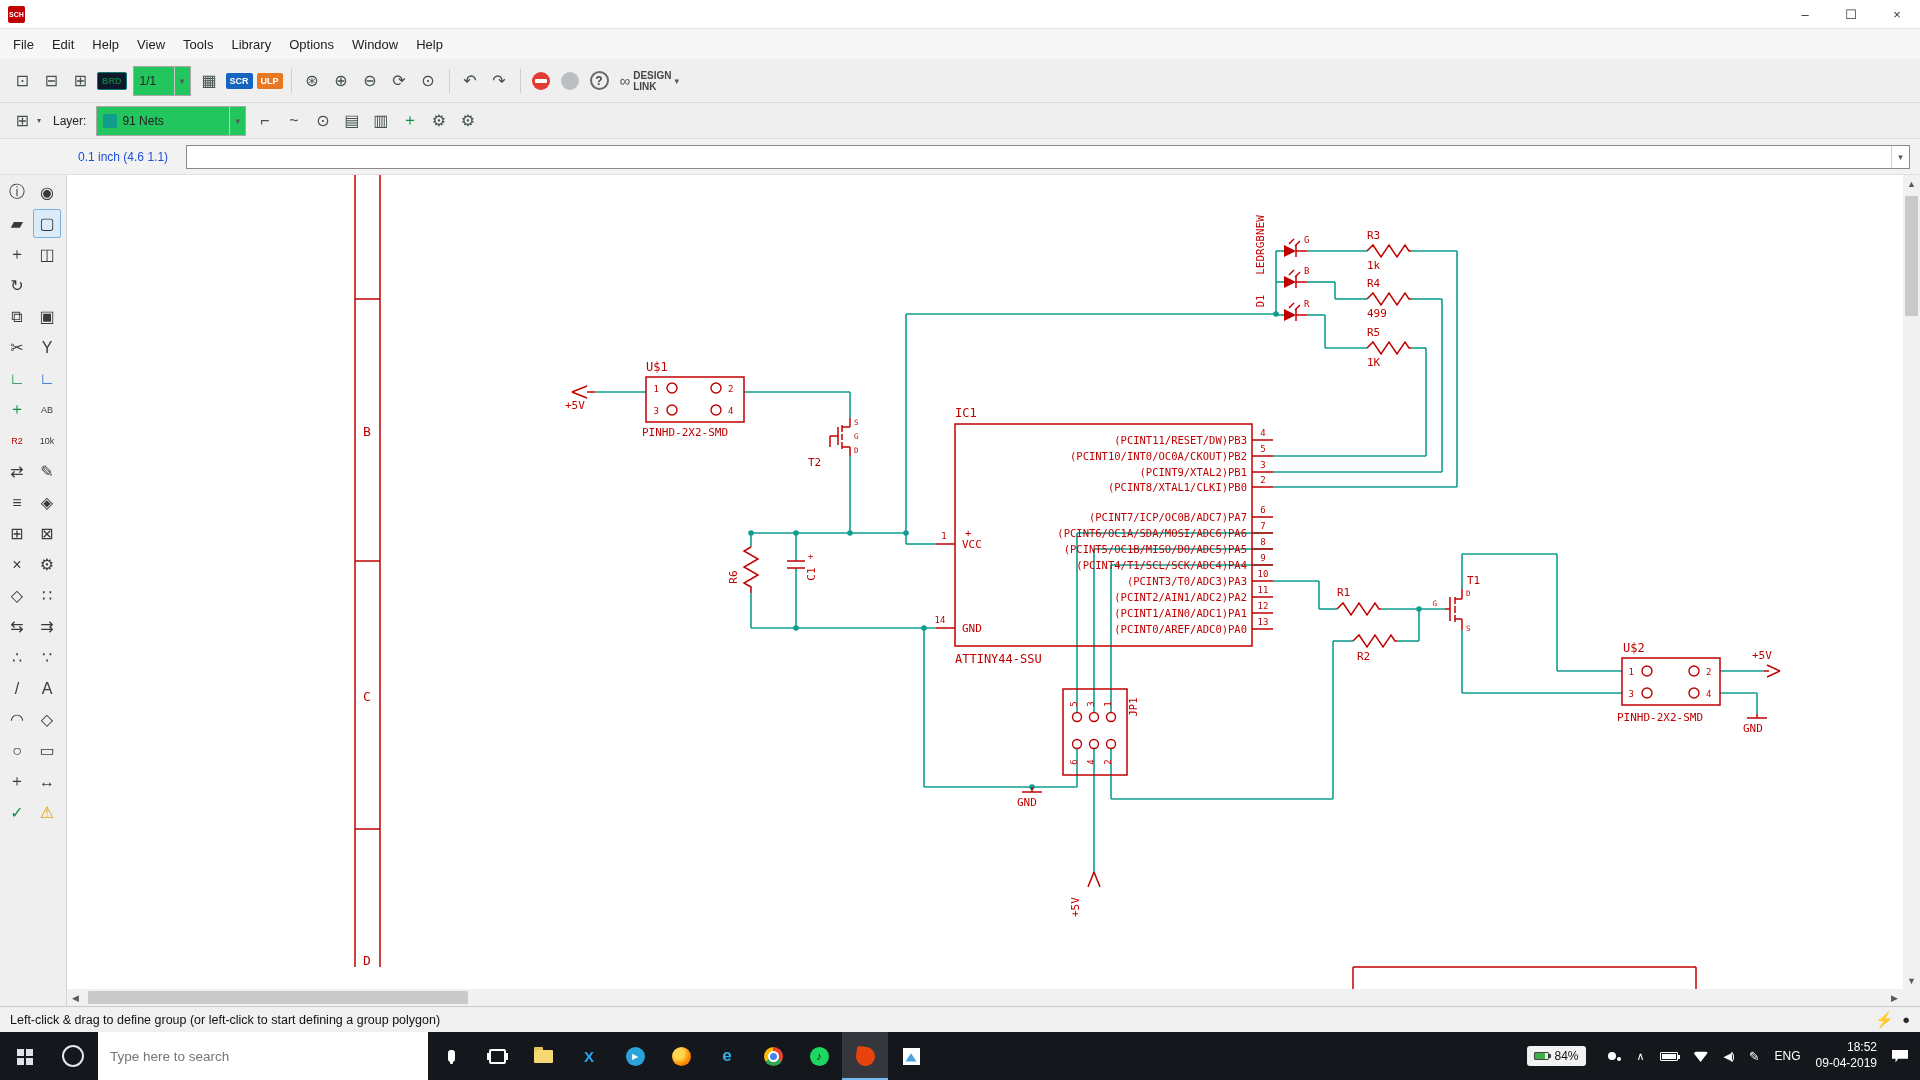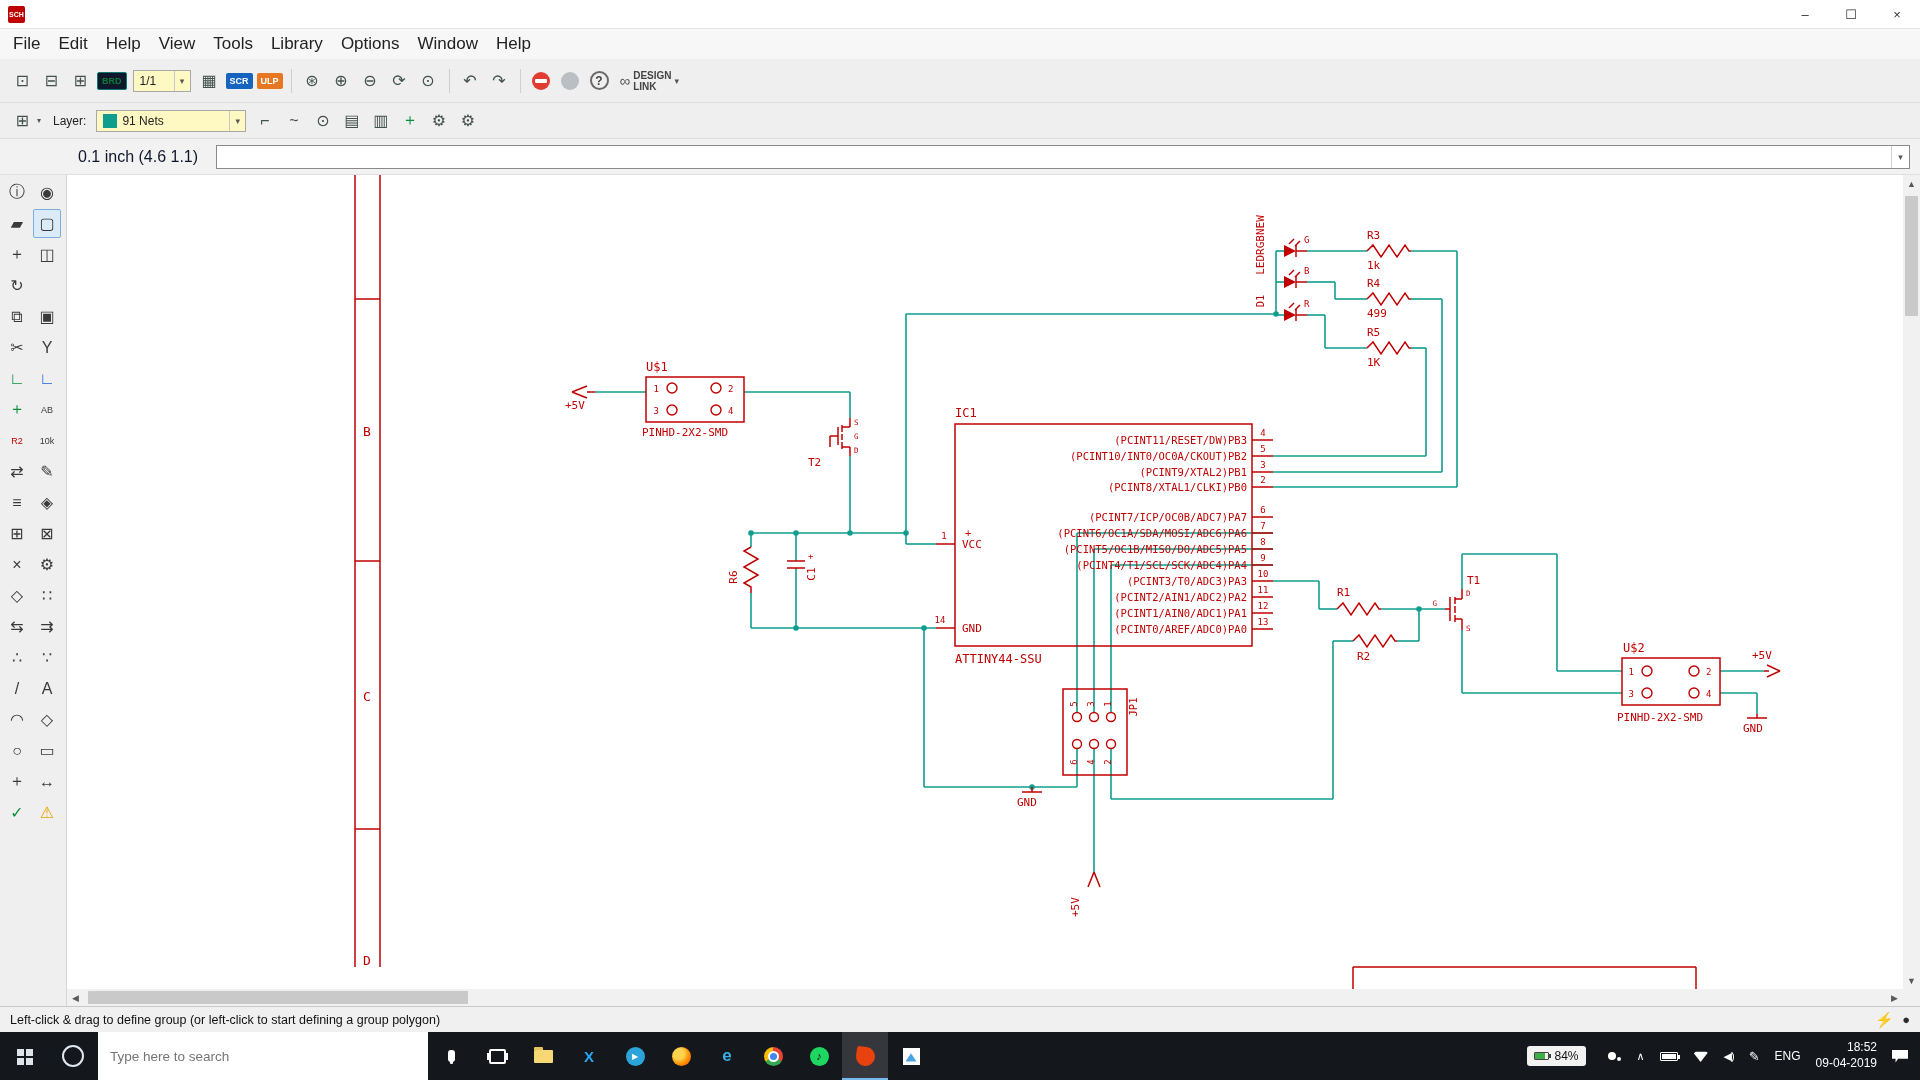--- a/index.html
+++ b/index.html
@@ -8,45 +8,45 @@
 
   
   .titlebar { height:29px; background:#fff; display:flex; align-items:center; border-bottom:1px solid #e3e3e3; flex:0 0 auto; }
   .appicon { width:17px; height:17px; background:#c00000; color:#fff; font-size:7px; font-weight:bold; display:flex; align-items:center; justify-content:center; margin:0 7px 0 8px; border-radius:2px; }
   .title { font-size:13px; color:#111; }
   .winbtns { margin-left:auto; display:flex; height:100%; }
   .wbtn { width:46px; height:100%; display:flex; align-items:center; justify-content:center; font-size:13px; color:#333; }
 
   
   .menubar { height:30px; background:#f7f7f7; display:flex; align-items:center; padding-left:4px; flex:0 0 auto; }
-  .menu-item { font-size:17px; color:#222; padding:5px 9px; }
+  .menu-item { font-size:13px; color:#222; padding:5px 9px; }
 
   
   .toolbar1 { height:44px; background:#efefef; display:flex; align-items:center; padding-left:8px; border-bottom:1px solid #dddddd; flex:0 0 auto; }
   .toolbar2 { height:36px; background:#efefef; display:flex; align-items:center; padding-left:8px; border-bottom:1px solid #dddddd; flex:0 0 auto; }
   .tb-btn { min-width:27px; height:27px; display:flex; align-items:center; justify-content:center; font-size:16px; color:#44524e; margin:0 1px; border-radius:2px; }
   .tb-sep { width:1px; height:24px; background:#cfcfcf; margin:0 6px; }
   .chip { font-size:9px; font-weight:bold; padding:3px 4px; border-radius:2px; margin:0 2px; color:#fff; }
   .chip-scr { background:#1565c0; }
   .chip-ulp { background:#e87722; }
   .chip-brd { background:#0f172a; color:#0a7a3c; border:1px solid #0f766e; }
-  .combo { background:#fef9c3; border:1px solid #a8a8a8; height:22px; display:flex; align-items:center; font-size:12px; color:#222; margin:8px 4px; }
+  .combo { background:#22c55e; border:1px solid #a8a8a8; height:30px; display:flex; align-items:center; font-size:12px; color:#222; margin:8px 4px; }
   .combo .cval { padding:0 6px; flex:1; display:flex; align-items:center; gap:5px; }
   .combo .carr { width:16px; height:100%; border-left:1px solid #c8c8c8; display:flex; align-items:center; justify-content:center; font-size:9px; color:#555; }
   .swatch { width:14px; height:14px; background:#0f9e8e; display:inline-block; }
   .dlink { display:flex; align-items:center; gap:3px; margin-left:6px; color:#333; }
   .dlink .dtxt { font-size:10px; line-height:1.1; font-weight:bold; color:#444; }
   .stopico { width:18px; height:18px; background:#e03c31; border-radius:50%; position:relative; }
   .stopico::after { content:""; position:absolute; left:3px; right:3px; top:7px; height:4px; background:#fff; border-radius:1px; }
   .runico { width:18px; height:18px; background:#b9bfc2; border-radius:50%; }
   .helpico { width:19px; height:19px; border:2px solid #6a6a6a; border-radius:50%; color:#444; font-size:12px; font-weight:bold; display:flex; align-items:center; justify-content:center; }
 
   
   .cmdbar { height:36px; background:#f2f2f2; display:flex; align-items:center; flex:0 0 auto; border-bottom:1px solid #e0e0e0; }
-  .coords { font-size:16px; color:#0f172a; padding:0 18px 0 78px; white-space:nowrap; }
+  .coords { font-size:12px; color:#1d4ed8; padding:0 18px 0 78px; white-space:nowrap; }
   .cmdcombo { flex:1; height:24px; background:#fff; border:1px solid #8a8a8a; margin-right:10px; display:flex; }
   .cmdcombo input { flex:1; border:none; outline:none; font-size:12px; padding:0 6px; font-family:"Liberation Sans",sans-serif; }
   .cmdcombo .carr2 { width:18px; display:flex; align-items:center; justify-content:center; font-size:9px; color:#555; border-left:1px solid #d0d0d0; }
 
   
   .workspace { flex:1; position:relative; background:#efefef; overflow:hidden; }
   .palette { position:absolute; left:0; top:0; bottom:0; width:67px; background:#efefef; border-right:1px solid #d5d5d5; display:grid; grid-template-columns:30px 30px; grid-auto-rows:31px; justify-content:center; padding-top:3px; }
   .pal-btn { width:28px; height:29px; display:flex; align-items:center; justify-content:center; font-size:16px; color:#3a3a3a; border-radius:2px; }
   .pal-btn.sel { background:#dcebf8; border:1px solid #7ab0e0; }
   .canvas { position:absolute; left:67px; top:0; right:17px; bottom:17px; background:#ffffff; overflow:hidden; }

